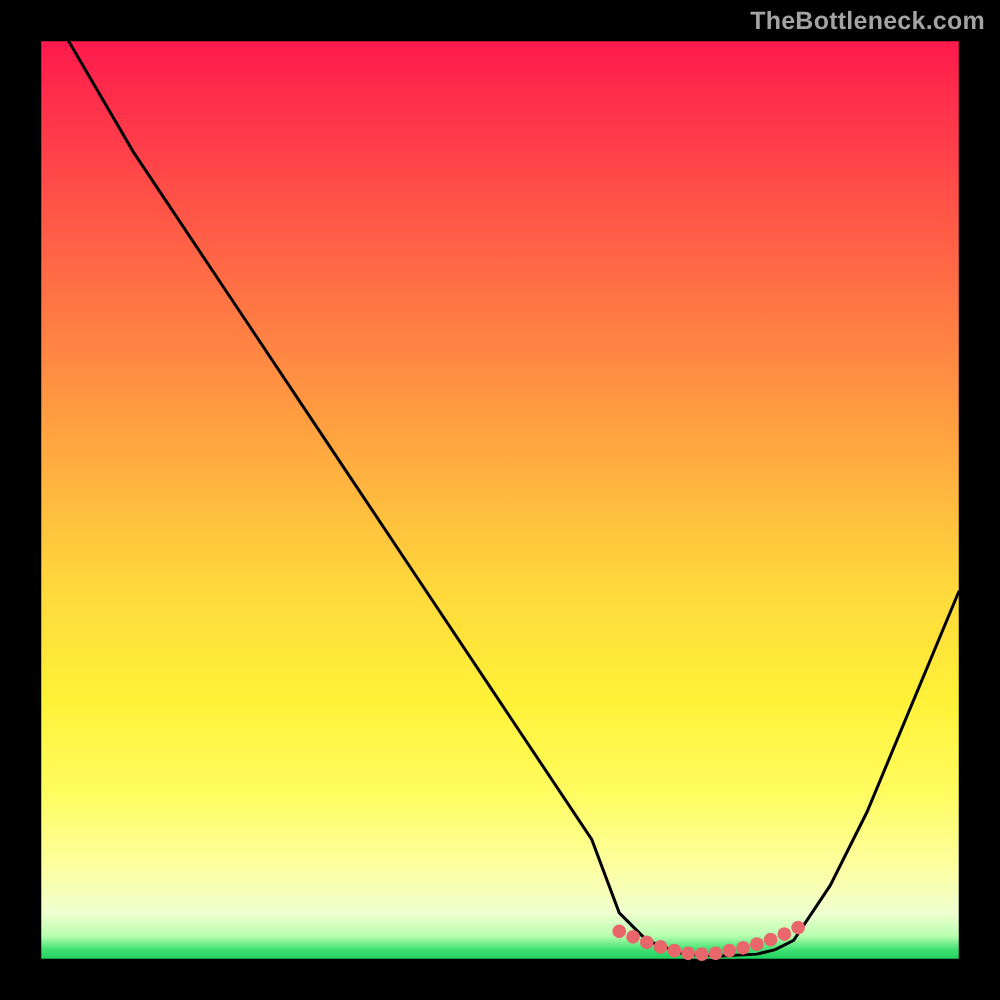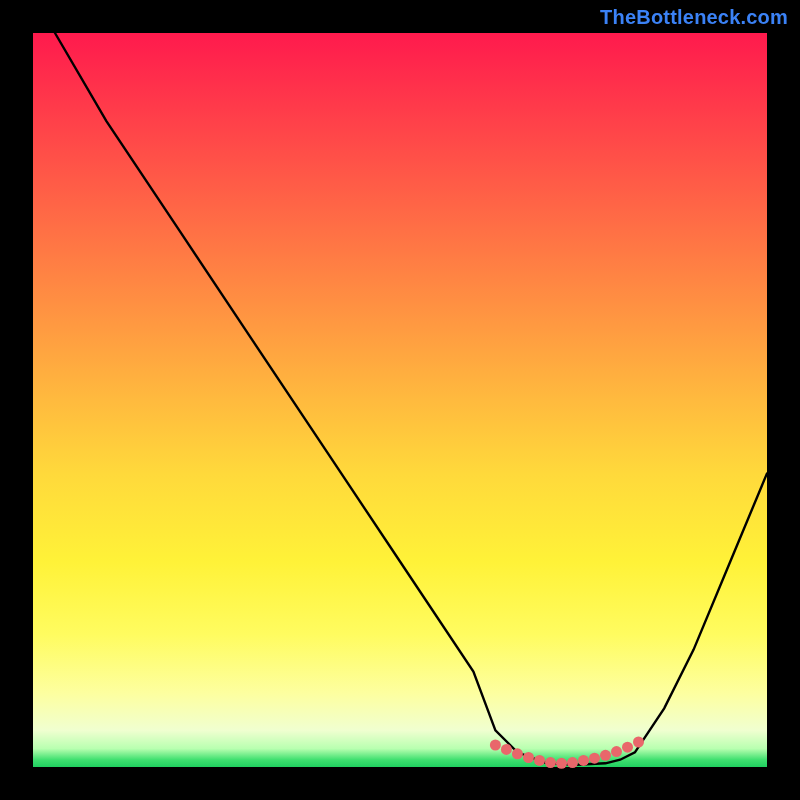--- a/index.html
+++ b/index.html
@@ -40,21 +40,21 @@
       #f0ffd0 95%,
       #b8ffb0 97.5%,
       #40e070 99%,
       #20d060 100%
     );
   }
   .watermark {
     position: absolute;
     top: 6px;
     right: 12px;
-    color: #3b82f6;
+    color: #a3a3a3;
     font-size: 20px;
     font-weight: 600;
     letter-spacing: 0.2px;
   }
   svg.curve {
     position: absolute;
     left: 0;
     top: 0;
     width: 734px;
     height: 734px;

